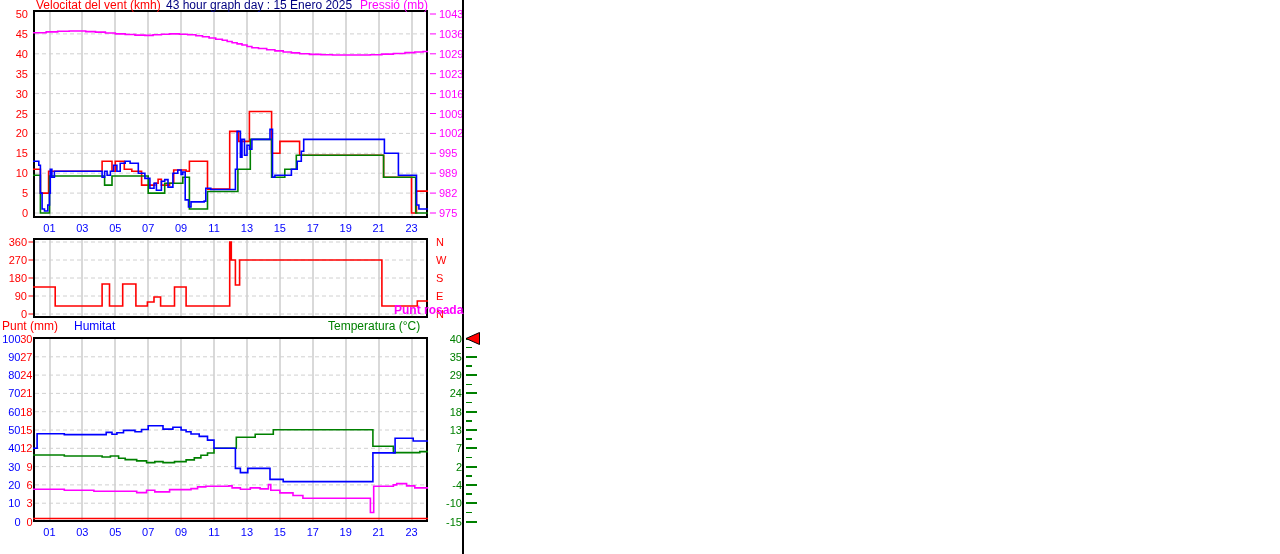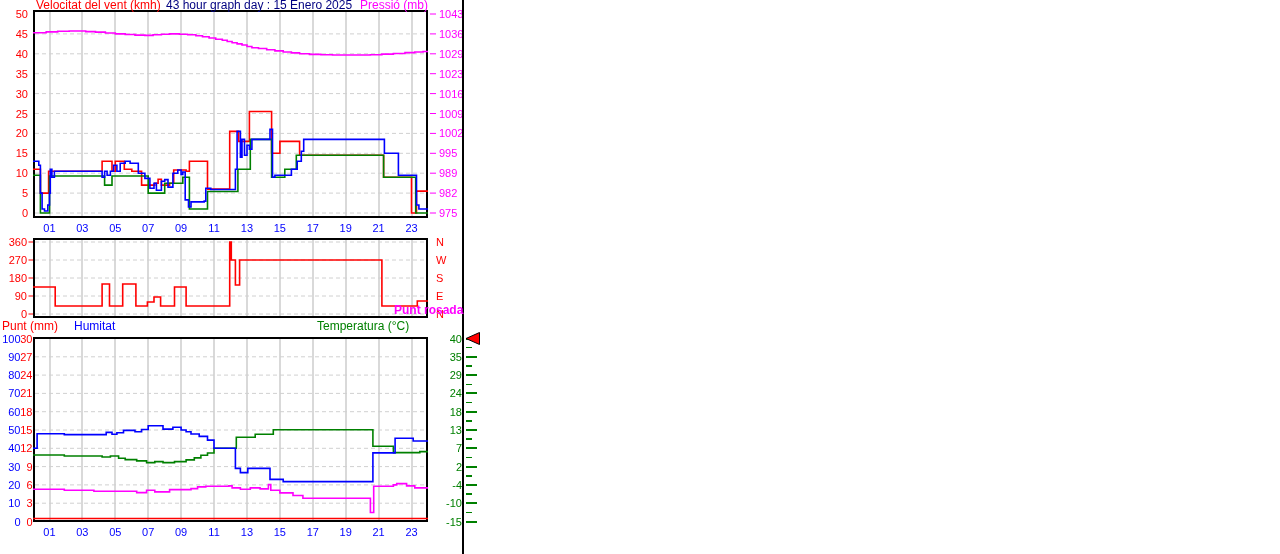--- a/index.html
+++ b/index.html
@@ -248,15 +248,15 @@
       </g>
       <polygon points="466,338.5 479.5,332.5 479.5,344.5" fill="#ff0000" stroke="#000000" stroke-width="1"></polygon>
     </svg>
 
   <span class="hdr" style="left: 36px; top: -1px; color: rgb(255, 0, 0);">Velocitat del vent (kmh)</span>
   <span class="hdr" style="left: 166px; top: -1px; color: rgb(0, 0, 128);">43 hour graph day : 15 Enero 2025</span>
   <span class="hdr" style="left: 33px; top: -1px; width: 395px; text-align: right; color: rgb(255, 0, 255);">Pressió (mb)</span>
 
   <span class="hdr" style="left: 2px; top: 320px; color: rgb(255, 0, 0);">Punt (mm)</span>
   <span class="hdr" style="left: 74px; top: 320px; color: rgb(0, 0, 255);">Humitat</span>
-  <span class="hdr" style="left: 317px; top: 320px; color: rgb(0, 128, 0);">Temperatura (°C)</span>
+  <span class="hdr" style="left: 328px; top: 320px; color: rgb(0, 128, 0);">Temperatura (°C)</span>
   <span class="hdr" style="left: 394px; top: 304px; color: rgb(255, 0, 255); font-weight: bold;">Punt rosada</span>
 </div>
 
 </body></html>

